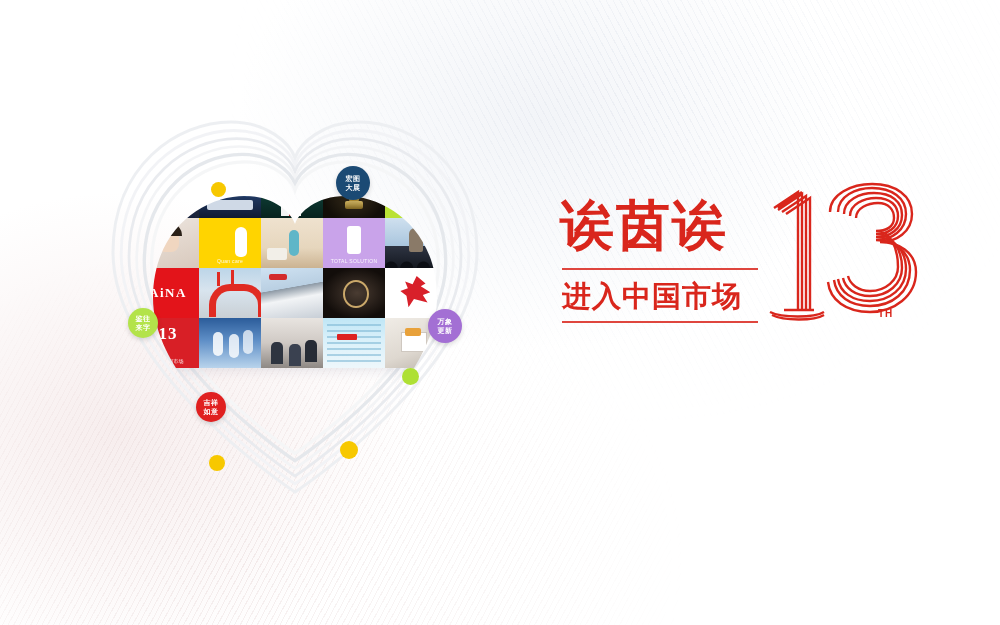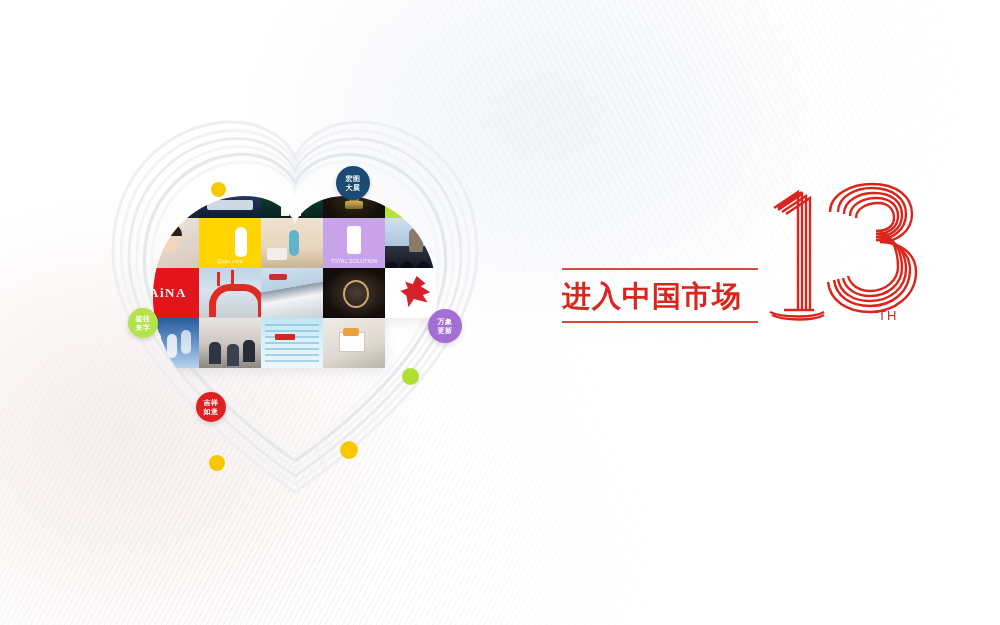--- a/index.html
+++ b/index.html
@@ -173,21 +173,21 @@
   .rule2{position:absolute;left:2px;top:131px;width:196px;height:2px;background:#d9261c;opacity:.85;}
   .logo-sub{
     position:absolute;left:2px;top:84px;
     font-family:"Liberation Sans","DejaVu Sans",sans-serif;
     font-size:29px;font-weight:bold;color:#d9261c;letter-spacing:1px;
     line-height:44px;white-space:nowrap;
   }
   .num13{position:absolute;left:200px;top:-8px;width:160px;height:150px;}
   .th{
     position:absolute;left:318px;top:118px;
-    font-size:13px;font-weight:normal;color:#d9261c;letter-spacing:1px;
+    font-size:10px;font-weight:bold;color:#d9261c;letter-spacing:1px;
     font-family:"Liberation Sans",sans-serif;
   }
   .tagline{
     position:absolute;left:10px;top:160px;
     font-family:"Liberation Sans","DejaVu Sans",sans-serif;
     font-size:38px;font-weight:bold;color:#7d8186;letter-spacing:1px;
     white-space:nowrap;
   }
 </style>
 </head>
@@ -231,20 +231,24 @@
             <div class="lbl">TOTAL SOLUTION</div>
           </div>
           <div class="tile p-crowd"></div>
           <div class="tile p-aina">
             <div class="mid">AiNA</div>
           </div>
           <div class="tile p-arch"></div>
           <div class="tile p-store"></div>
           <div class="tile p-dark"></div>
           <div class="tile p-flame"></div>
+          <div class="tile p-13">
+            <div class="big">13</div>
+            <div class="lbl">进入中国市场</div>
+          </div>
           <div class="tile p-ice"></div>
           <div class="tile p-expo"></div>
           <div class="tile p-build"></div>
           <div class="tile p-pkg"></div>
         </div>
     </div>
   </div>
 
   <div id="badge-layer">
       <div class="badge" style="left: 336px; top: 166px; width: 34px; height: 34px; background: rgb(27, 74, 116);">
@@ -267,20 +271,21 @@
   <div id="dot-layer">
       <div class="dot" style="left: 211px; top: 182px; width: 15px; height: 15px; background: rgb(247, 200, 0);"></div>
       <div class="dot" style="left: 402px; top: 368px; width: 17px; height: 17px; background: rgb(174, 224, 52);"></div>
       <div class="dot" style="left: 209px; top: 455px; width: 16px; height: 16px; background: rgb(247, 200, 0);"></div>
       <div class="dot" style="left: 340px; top: 441px; width: 18px; height: 18px; background: rgb(247, 200, 0);"></div>
     </div>
 
   <div class="right">
 
     <div class="logo-row">
+      <div class="logo-cn">诶茵诶</div>
       <div class="rule"></div>
       <div class="logo-sub">进入中国市场</div>
       <div class="rule2"></div>
 
       <svg class="num13" viewBox="0 0 160 150">
         <g fill="none" stroke="#d9261c" stroke-width="2.4">
 
           <path d="M14 26 L38 10 L38 128 M24 128 L54 128 M18 26 L42 10"></path>
           <path d="M18 28 L42 12 L42 128"></path>
           <path d="M22 30 L46 14 L46 128"></path>

